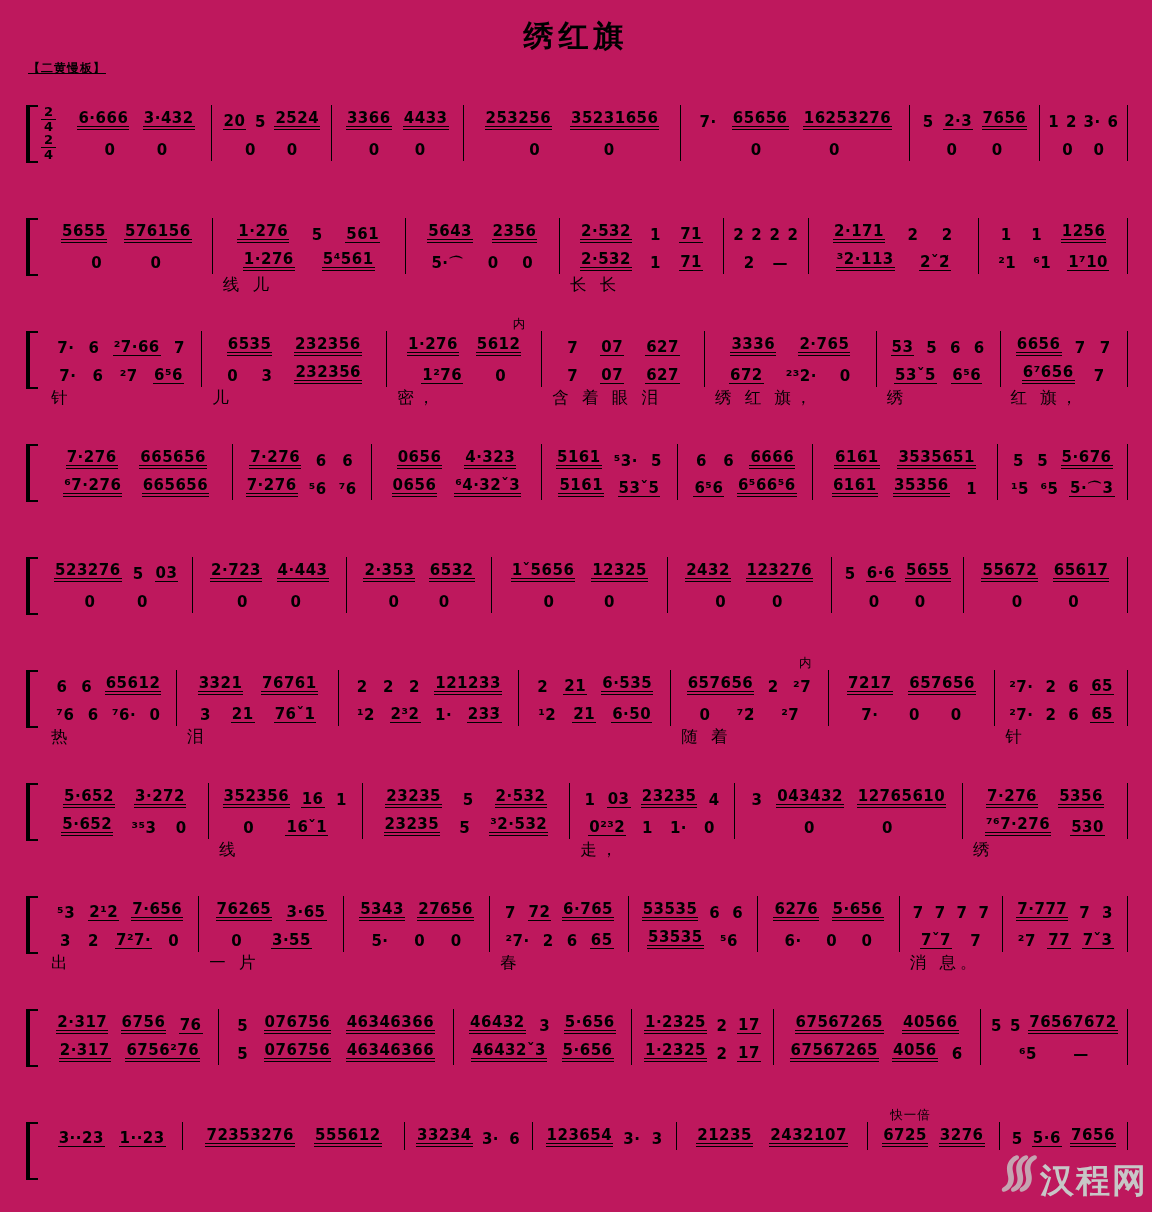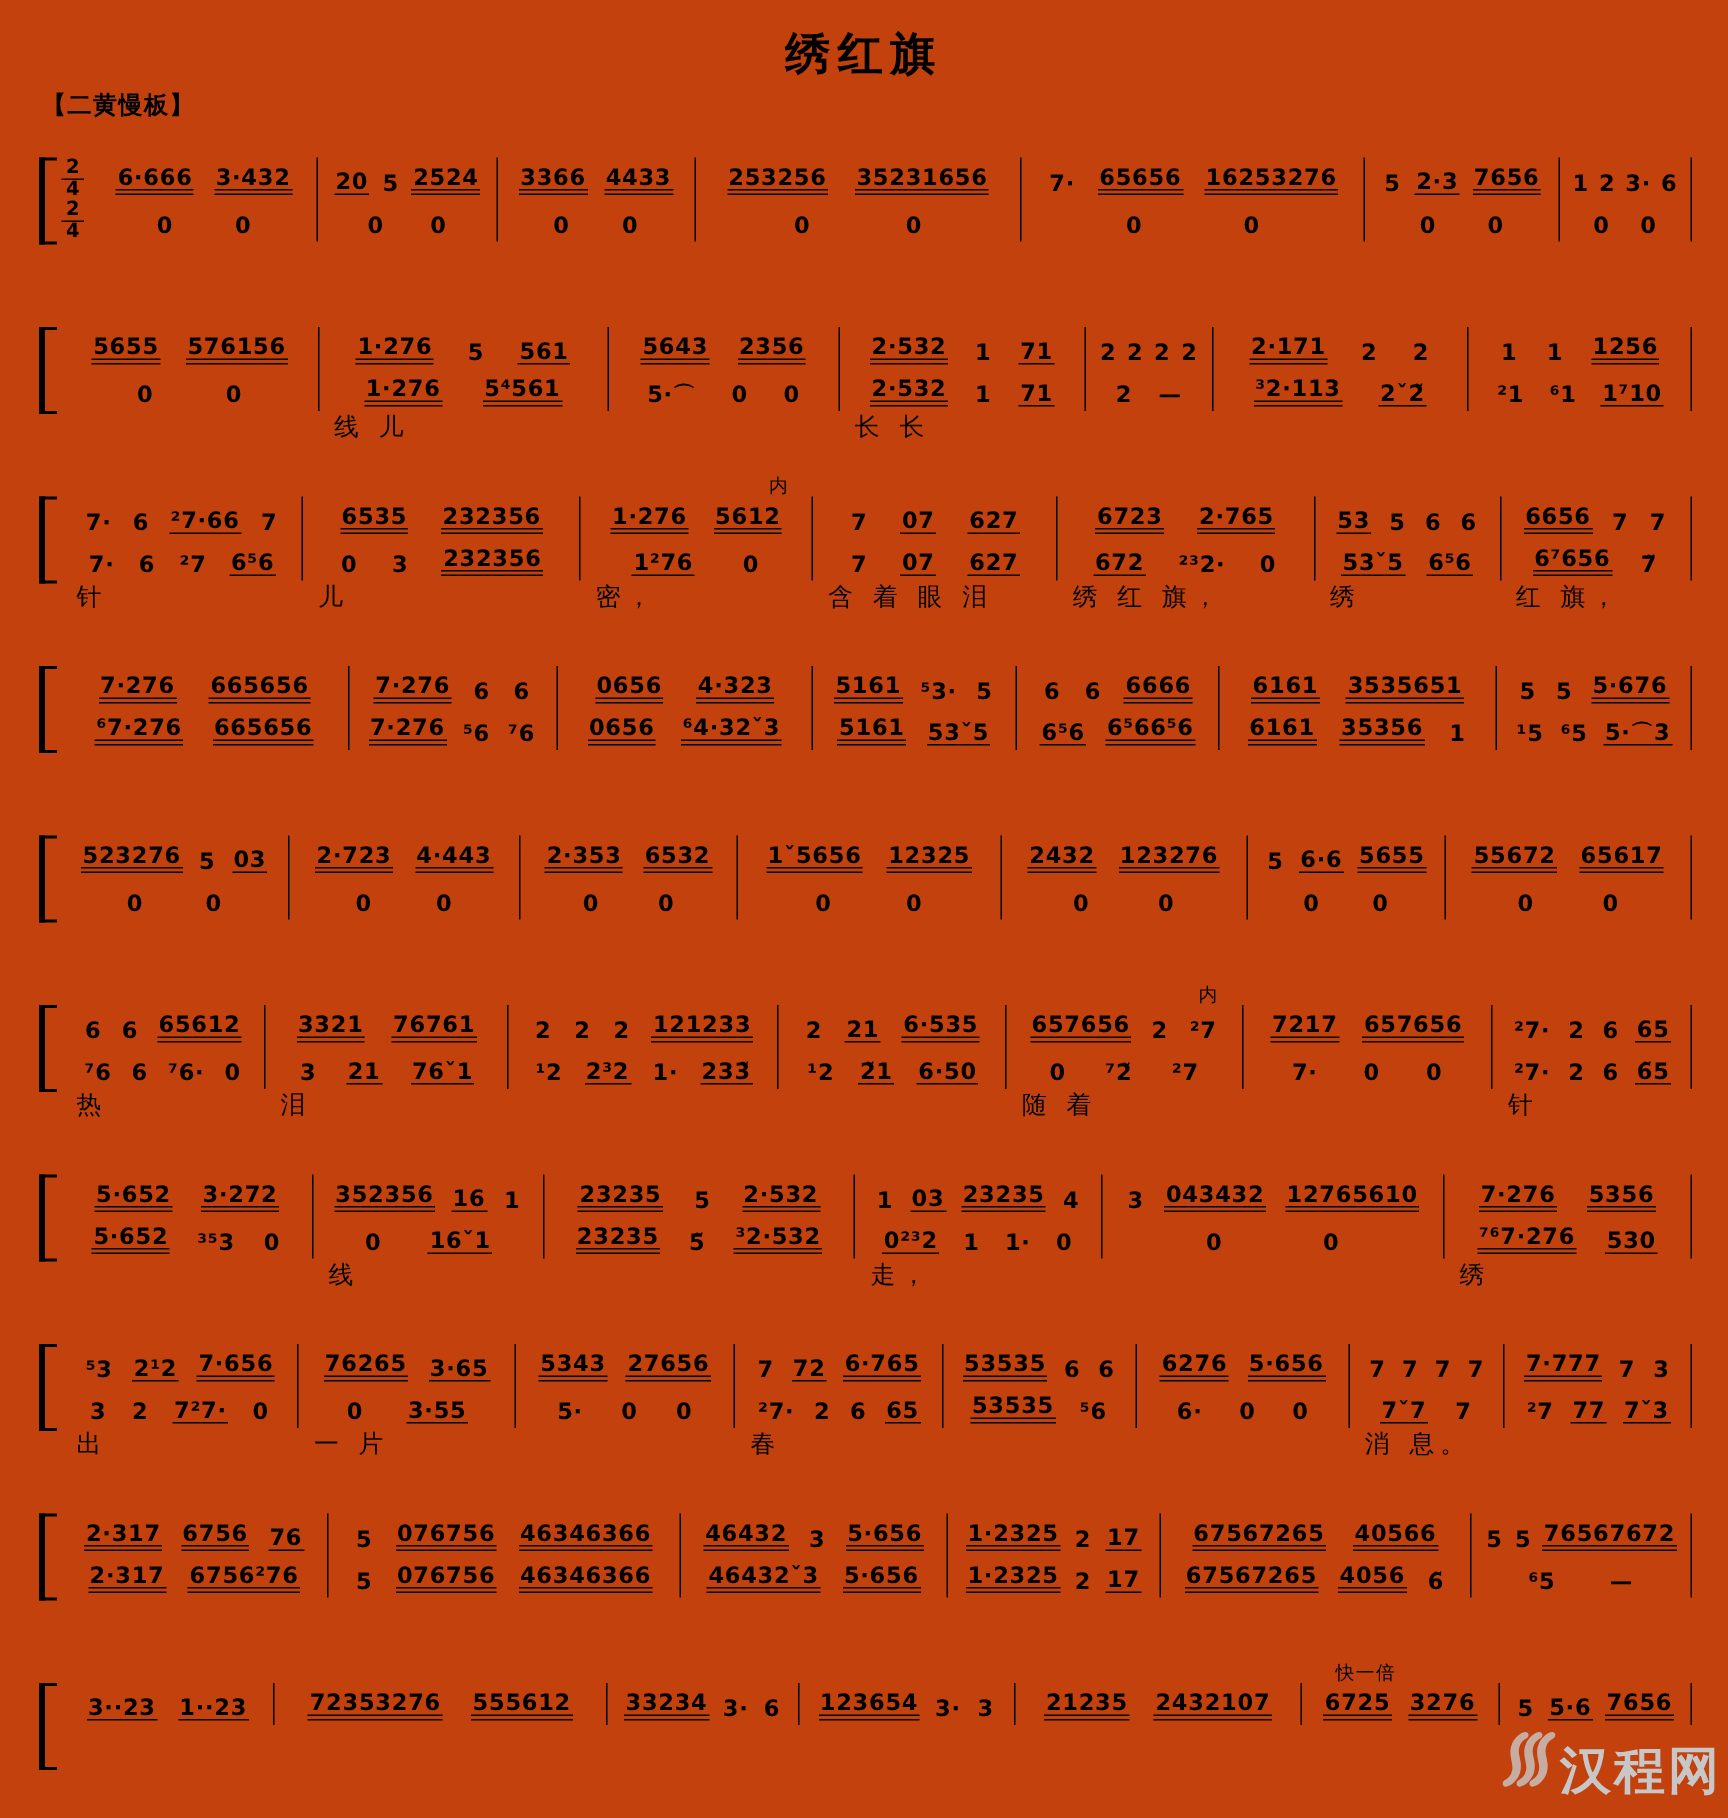--- a/index.html
+++ b/index.html
@@ -1,20 +1,20 @@
 <!DOCTYPE html>
 <html><head>
 <meta charset="utf-8">
 <style>
   html,body{margin:0;padding:0;}
   body{width:1152px;height:1212px;background:#fff;font-family:"DejaVu Sans",sans-serif;color:#000;}
-  .page{position:relative;width:1152px;height:1212px;overflow:hidden;background:#c2410c;}
+  .page{position:relative;width:1152px;height:1212px;overflow:hidden;background:#be185d;}
   .title{text-align:center;font-size:30px;font-weight:bold;letter-spacing:5px;padding-top:16px;height:40px;}
   .credit{text-align:right;font-size:19px;padding:10px 36px 0 0;height:26px;letter-spacing:2px;}
-  .tempo{font-size:16px;font-weight:bold;padding:4px 0 8px 28px;height:22px;letter-spacing:1px;}
+  .tempo{font-size:12px;font-weight:bold;padding:4px 0 8px 28px;height:22px;letter-spacing:1px;text-decoration:underline;}
   .score{padding:0 24px 0 26px;}
   .system{display:flex;margin:0 0 21px 0;}
   .bracket{flex:none;width:8px;height:54px;margin:15px 3px 0 0;
     border-left:4.5px solid #000;border-top:2.5px solid #000;border-bottom:2.5px solid #000;}
   .sys-body{flex:1;display:flex;align-items:stretch;}
   .ts-col{flex:none;display:flex;flex-direction:column;justify-content:space-between;height:52px;margin:15px 5px 0 0;}
   .ts{display:flex;flex-direction:column;align-items:center;font-weight:bold;font-size:13px;line-height:1.05;}
   .ts-num{border-bottom:1.5px solid #000;padding:0 3px;}
   .measure{display:flex;flex-direction:column;min-width:0;}
   .above{height:15px;font-size:12.5px;line-height:15px;text-align:center;letter-spacing:1px;}
@@ -331,21 +331,21 @@
                 <span class="n u1">07</span>
                 <span class="n u1">627</span>
               </div>
             </div>
             <div class="lyric">含 着 眼 泪</div>
           </div>
           <div class="measure" style="flex-grow: 17;">
             <div class="above al-right"></div>
             <div class="lines-wrap">
               <div class="line">
-                <span class="n u2">6723</span>
+                <span class="n u2">3336</span>
                 <span class="n u2">2·765</span>
               </div>
               <div class="line">
                 <span class="n u1">672</span>
                 <span class="n">²³2·</span>
                 <span class="n">0</span>
               </div>
             </div>
             <div class="lyric">绣 红 旗，</div>
           </div>

